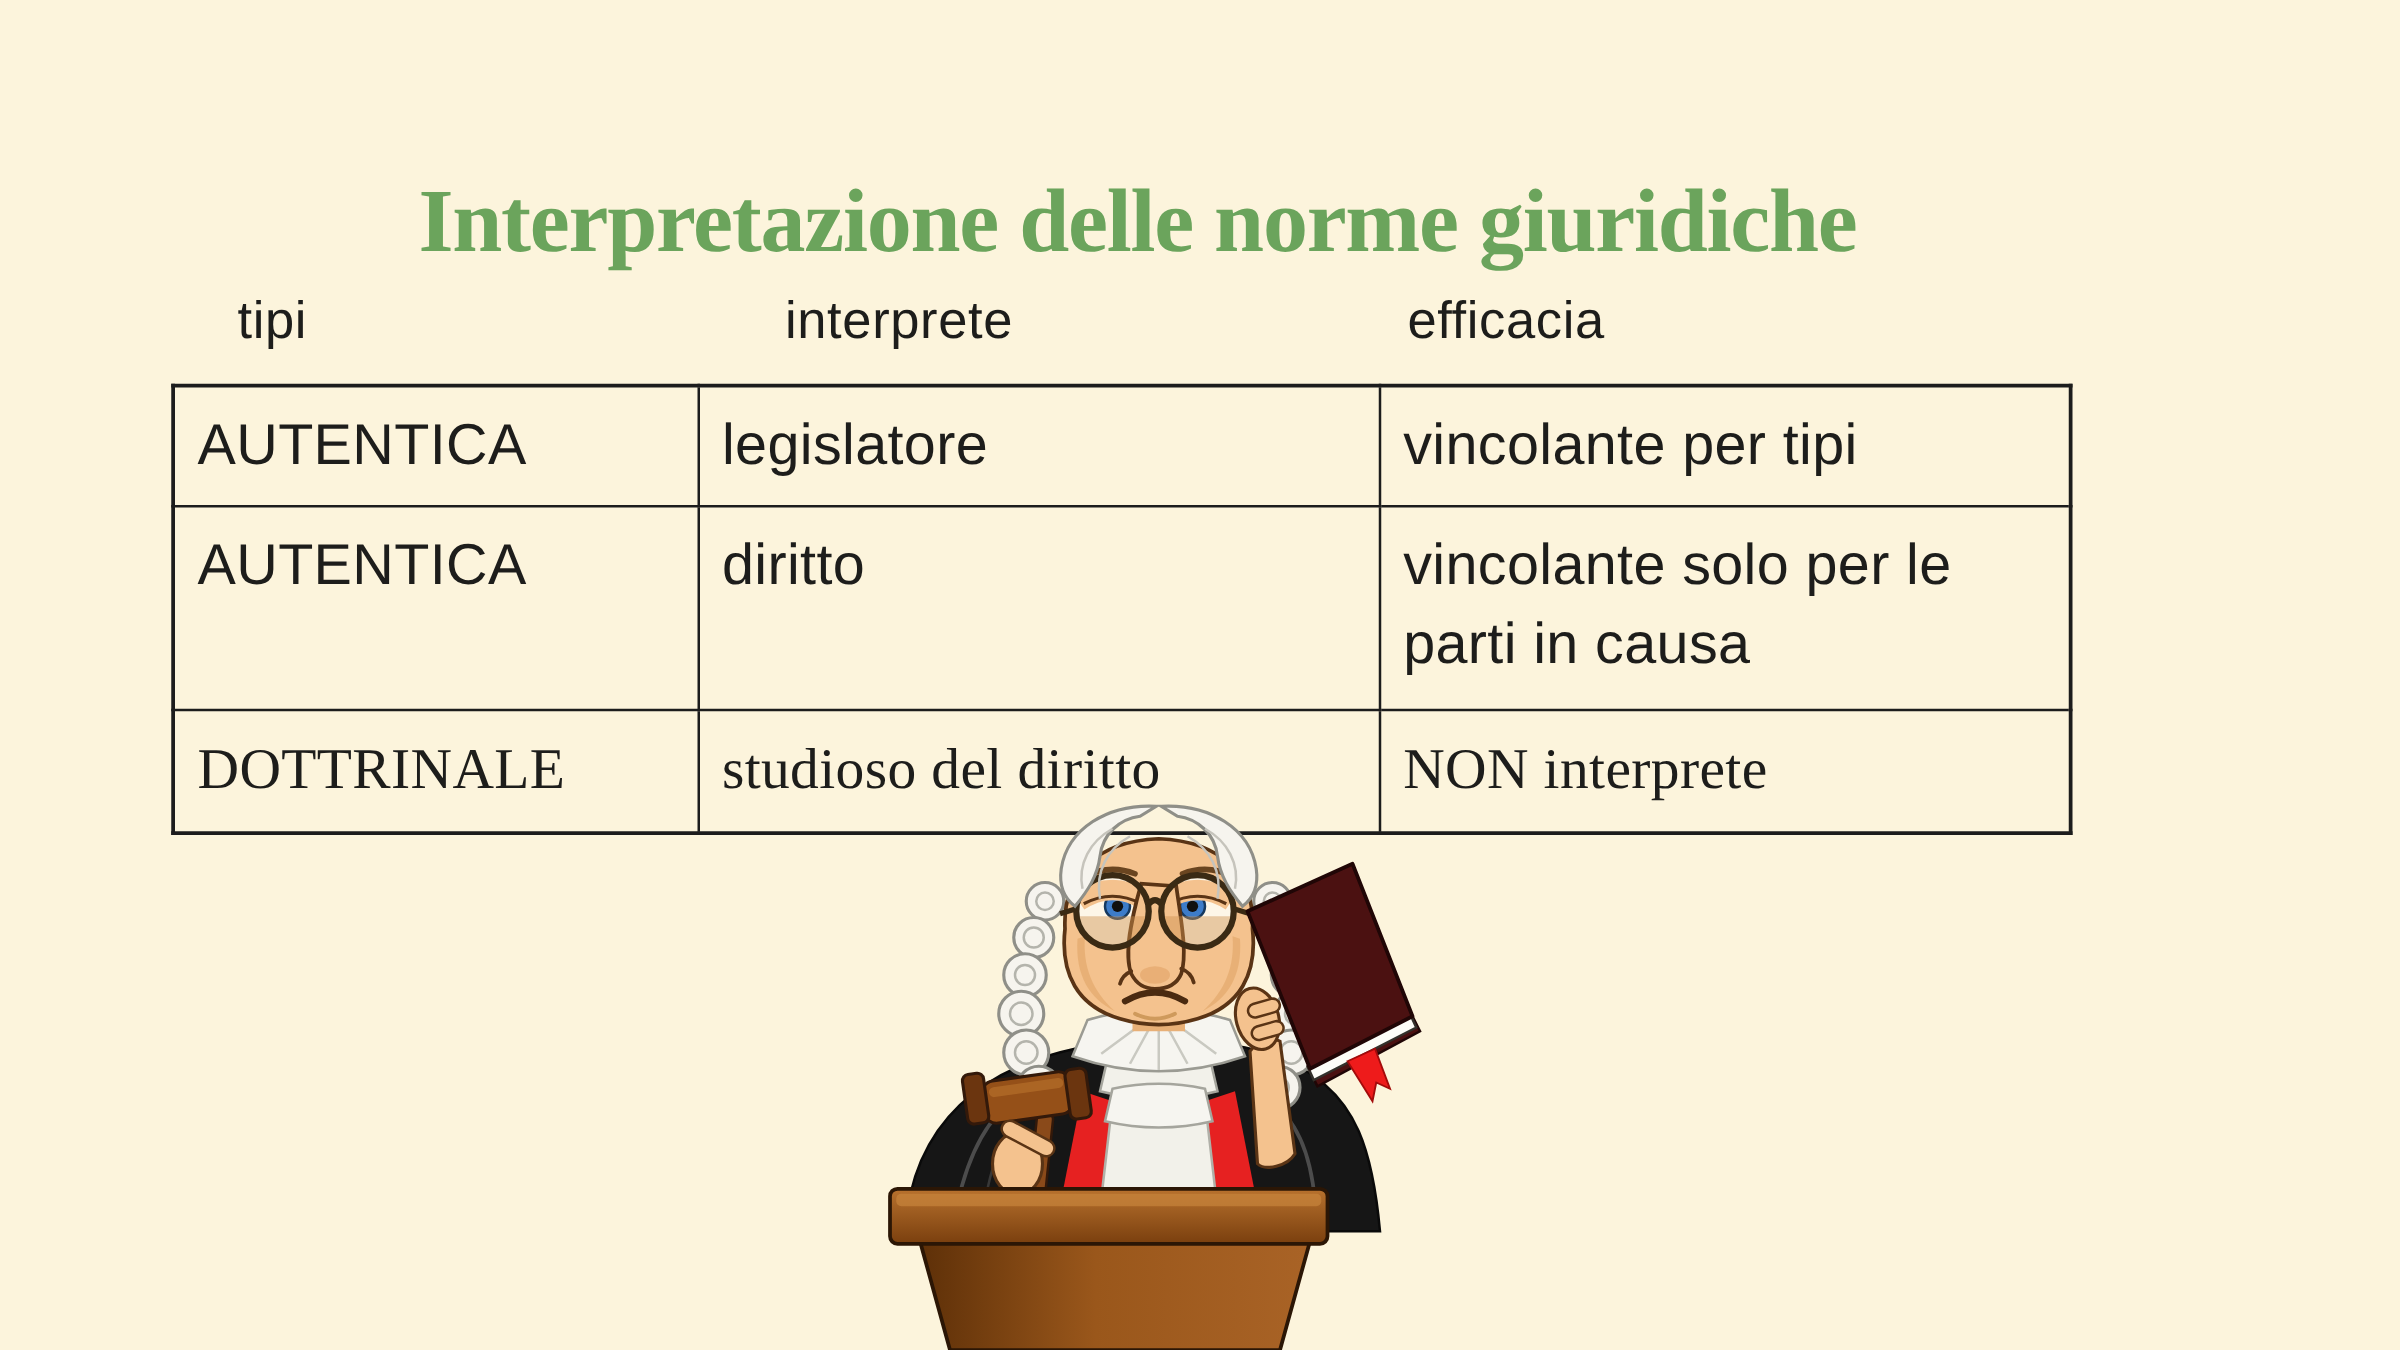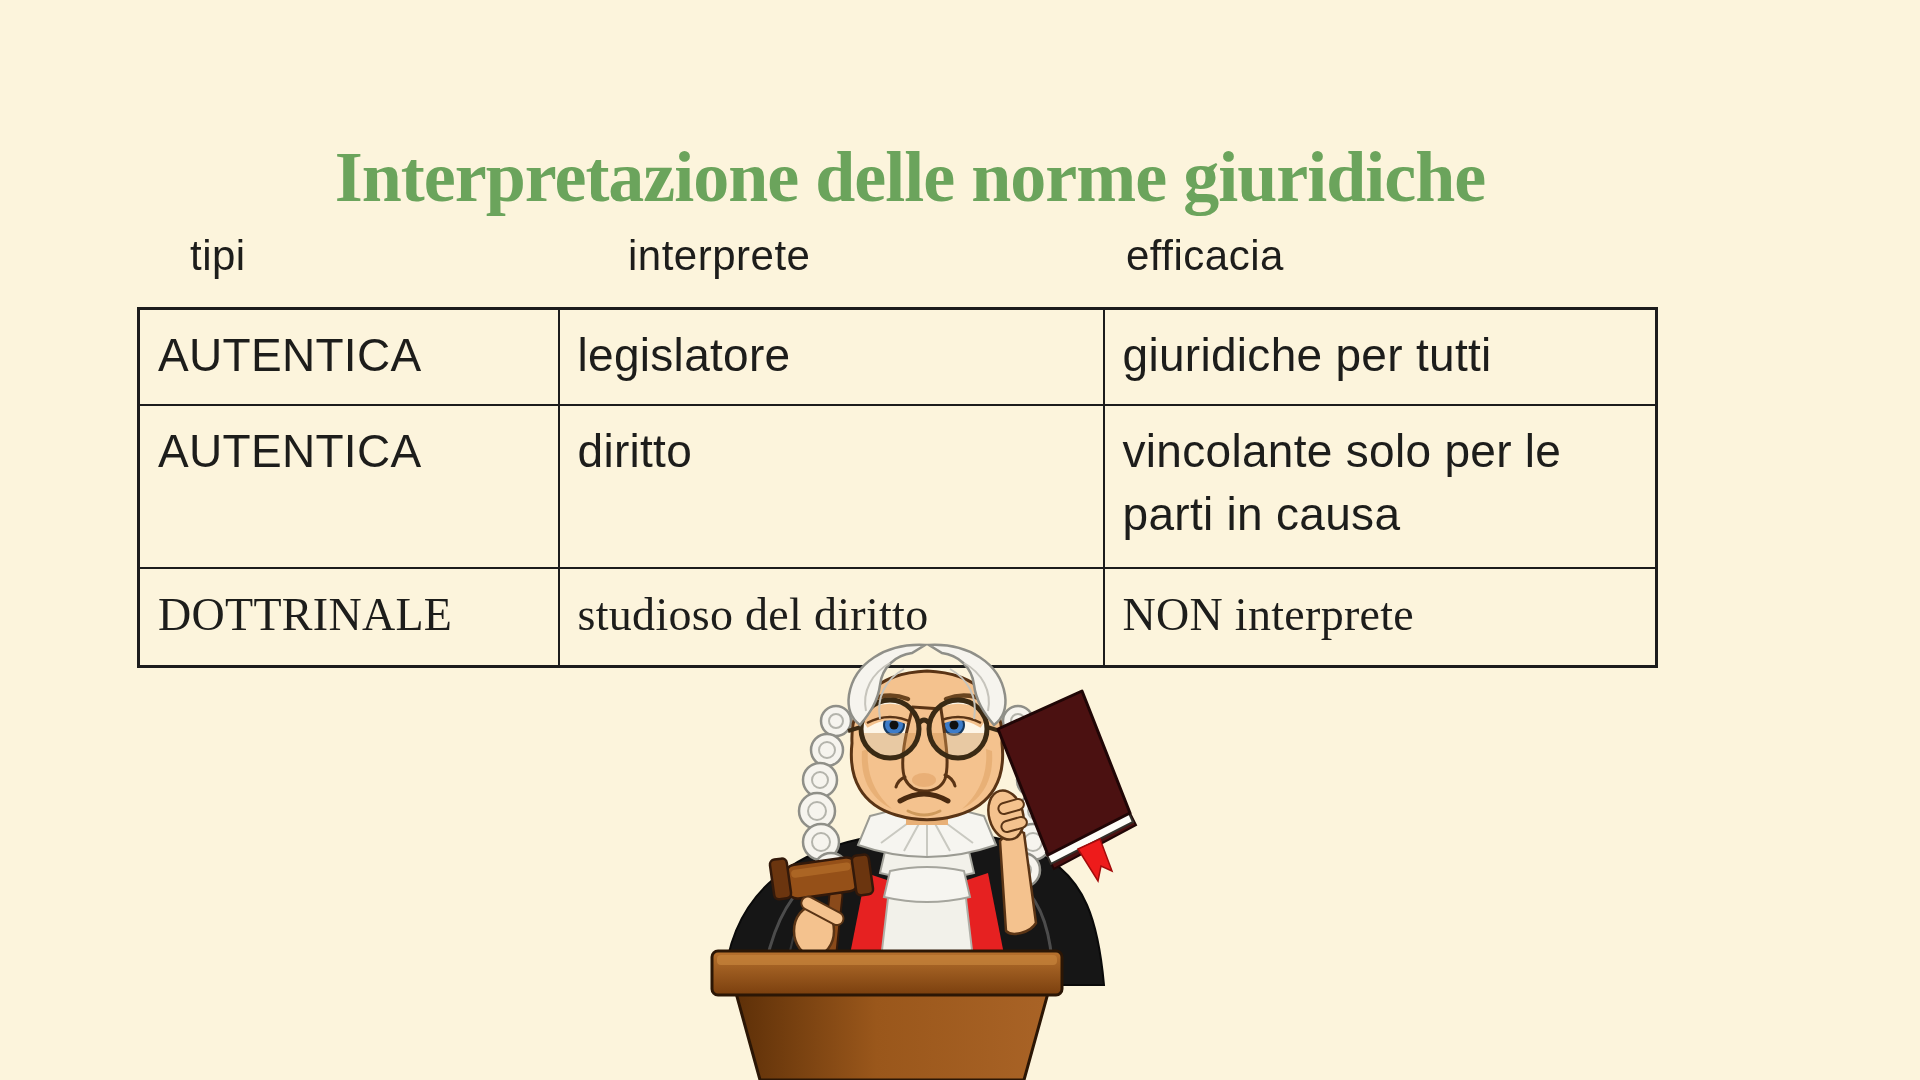--- a/index.html
+++ b/index.html
@@ -38,21 +38,21 @@
   <table class="norm">
     <colgroup>
         <col style="width:420px">
         <col style="width:545px">
         <col style="width:553px">
       </colgroup>
     <tbody>
       <tr class="r1">
         <td class="tipo">AUTENTICA</td>
         <td>legislatore</td>
-        <td>giuridiche per tutti</td>
+        <td>vincolante per tipi</td>
       </tr>
       <tr class="r2">
         <td class="tipo">AUTENTICA</td>
         <td>diritto</td>
         <td>vincolante solo per le parti in causa</td>
       </tr>
       <tr class="r3">
         <td class="tipo">DOTTRINALE</td>
         <td>studioso del diritto</td>
         <td>NON interprete</td>

